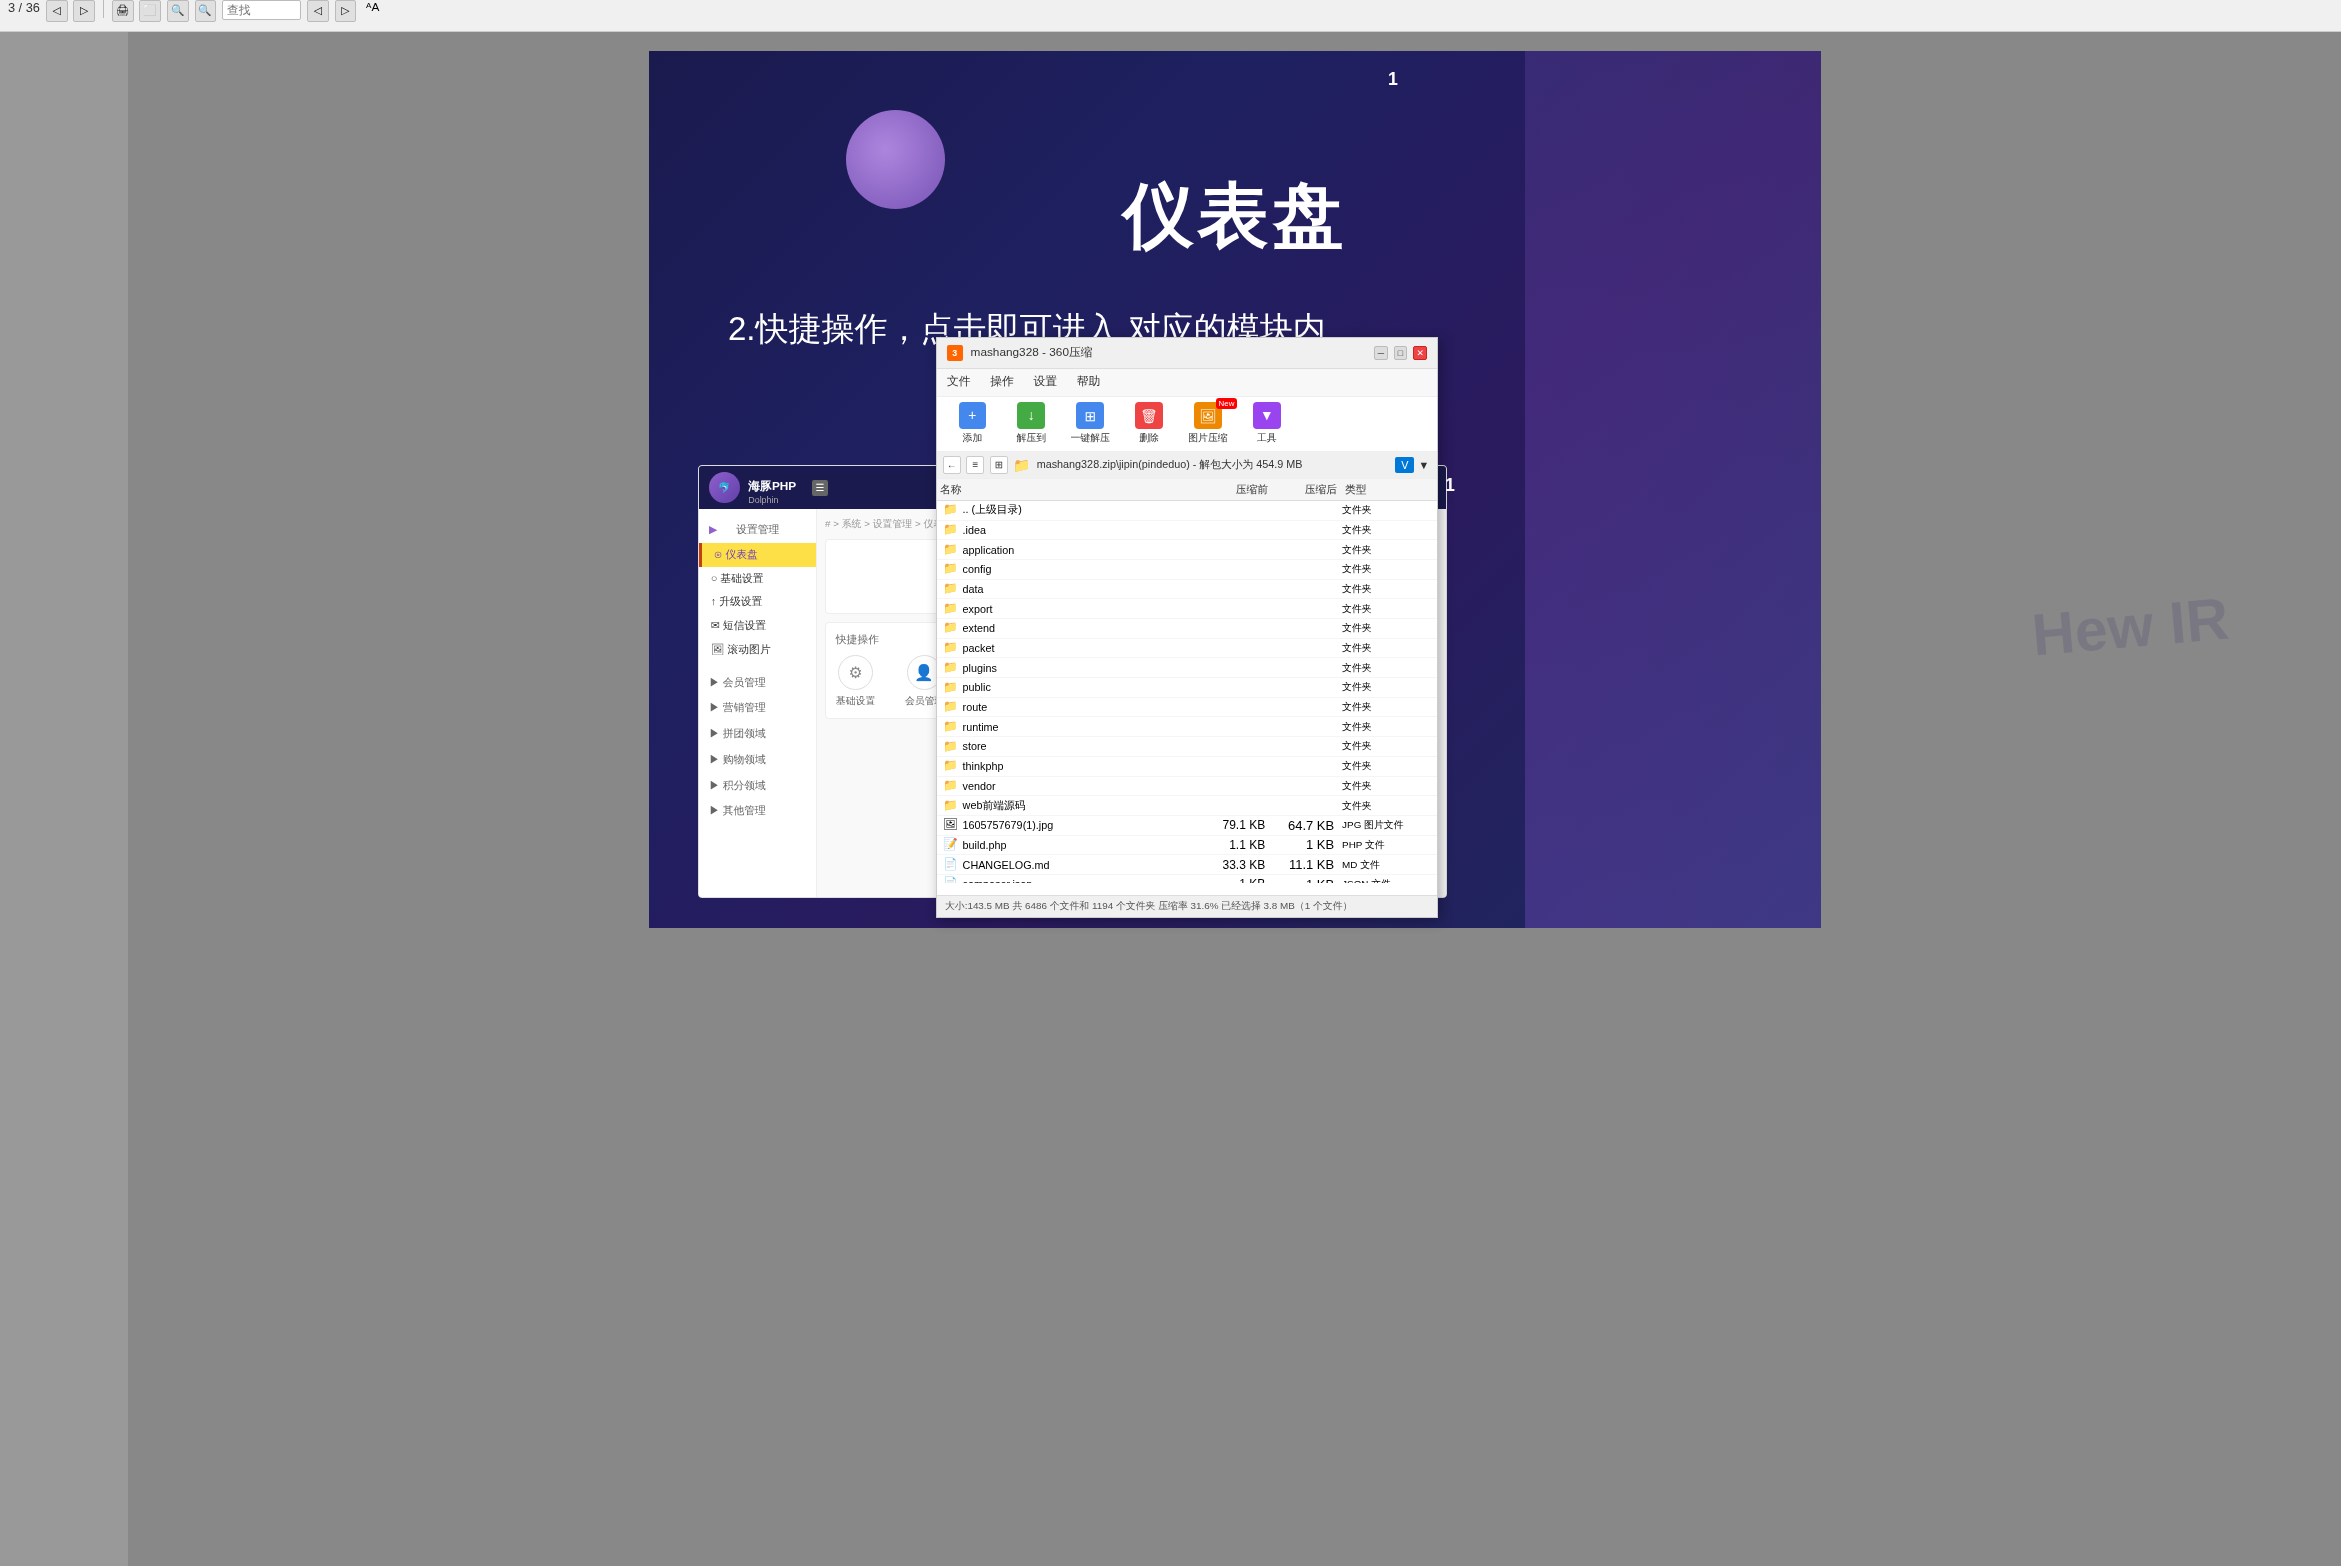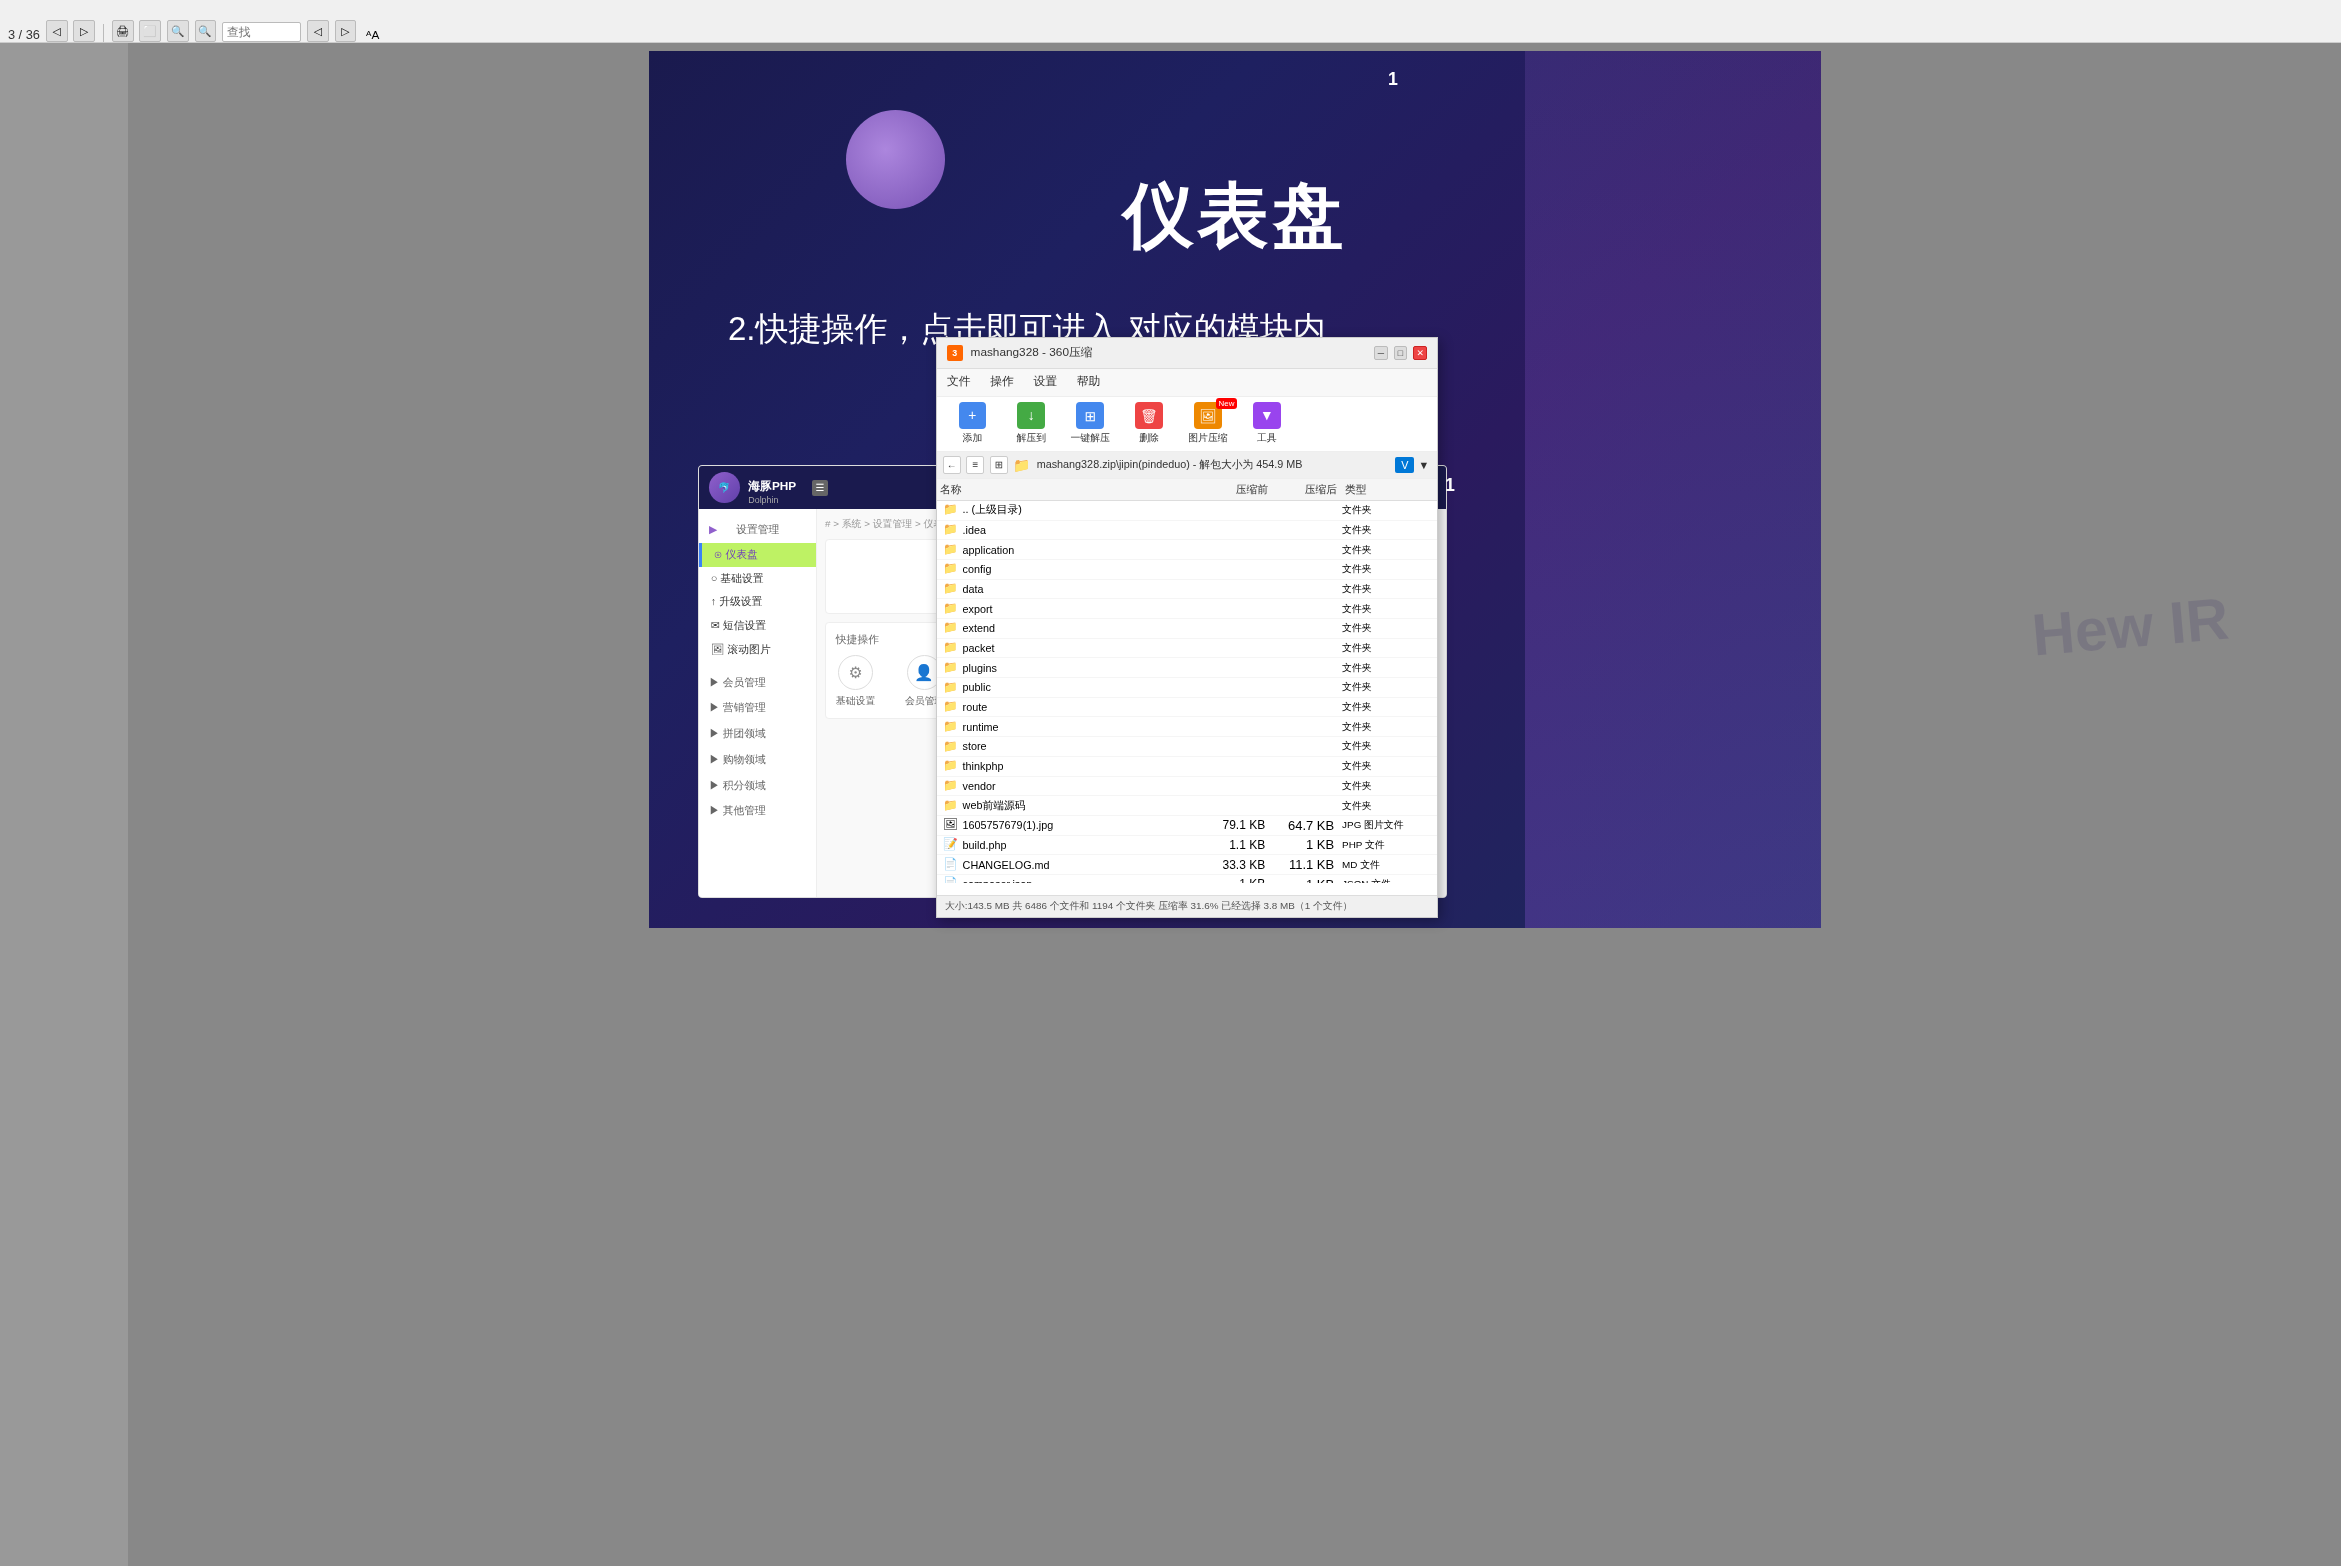--- a/index.html
+++ b/index.html
@@ -9,25 +9,25 @@
       background: #c8c8c8;
       font-family: 'Microsoft YaHei', Arial, sans-serif;
       overflow: hidden;
       position: relative;
     }
 
     
     .pdf-toolbar {
       position: absolute;
       top: 0; left: 0; right: 0;
-      height: 43px;
+      height: 32px;
       background: #f0f0f0;
       border-bottom: 1px solid #ccc;
       display: flex;
-      align-items: flex-end;
+      align-items: flex-start;
       padding: 0 7.9px;
       gap: 5.9px;
       z-index: 100;
     }
     .pdf-toolbar-page {
       font-size: 12.8px;
       color: #333;
     }
     .pdf-toolbar-btn {
       width: 21.7px; height: 21.7px;
@@ -187,23 +187,23 @@
       font-size: 10.8px;
       color: #666;
     }
     .inner-sidebar-item {
       padding: 4.9px 11.8px;
       font-size: 10.8px;
       color: #333;
       cursor: pointer;
     }
     .inner-sidebar-item.active {
-      background: #bef264;
+      background: #fde047;
       color: #7040bb;
-      border-left: 3px solid #3b82f6;
+      border-left: 3px solid #c2410c;
     }
 
     .inner-main {
       flex: 1;
       padding: 7.9px;
       background: #f9f9f9;
     }
 
     .inner-breadcrumb {
       font-size: 9.9px;

